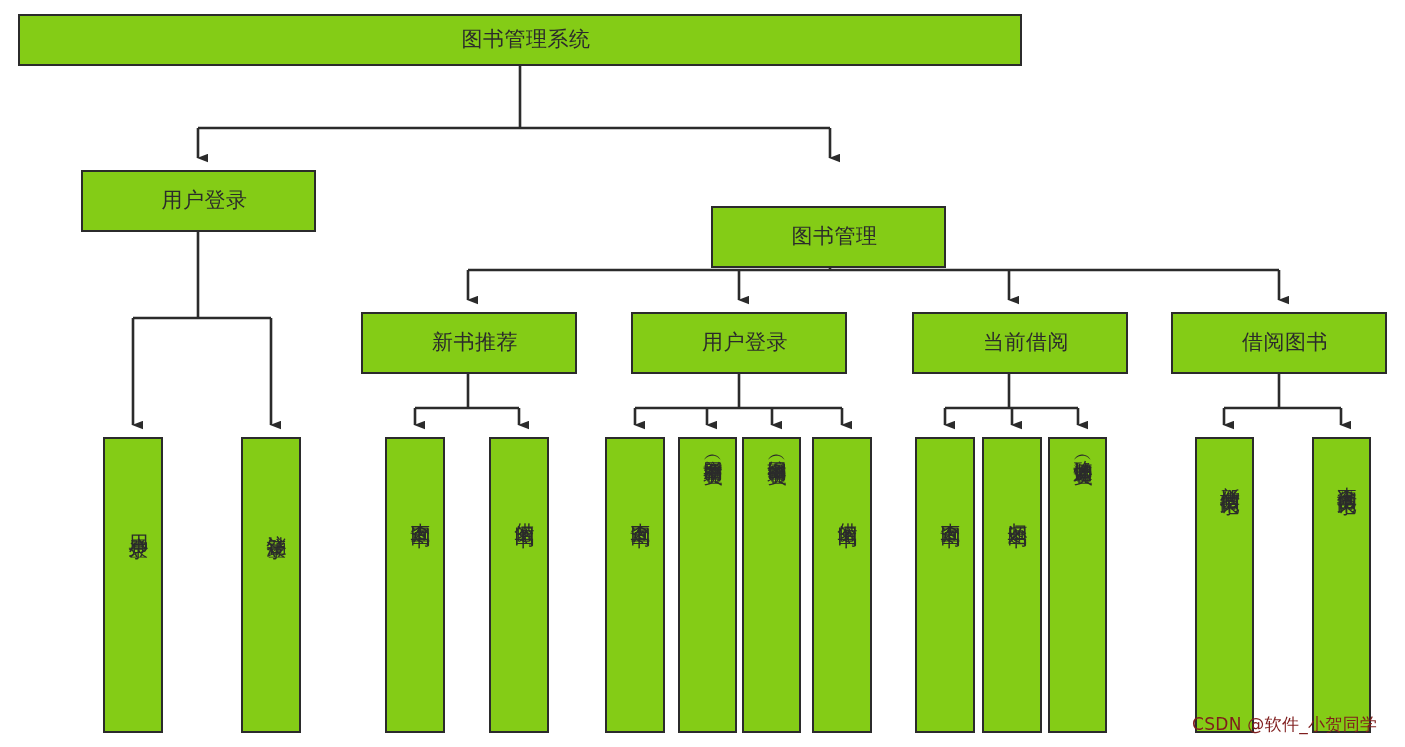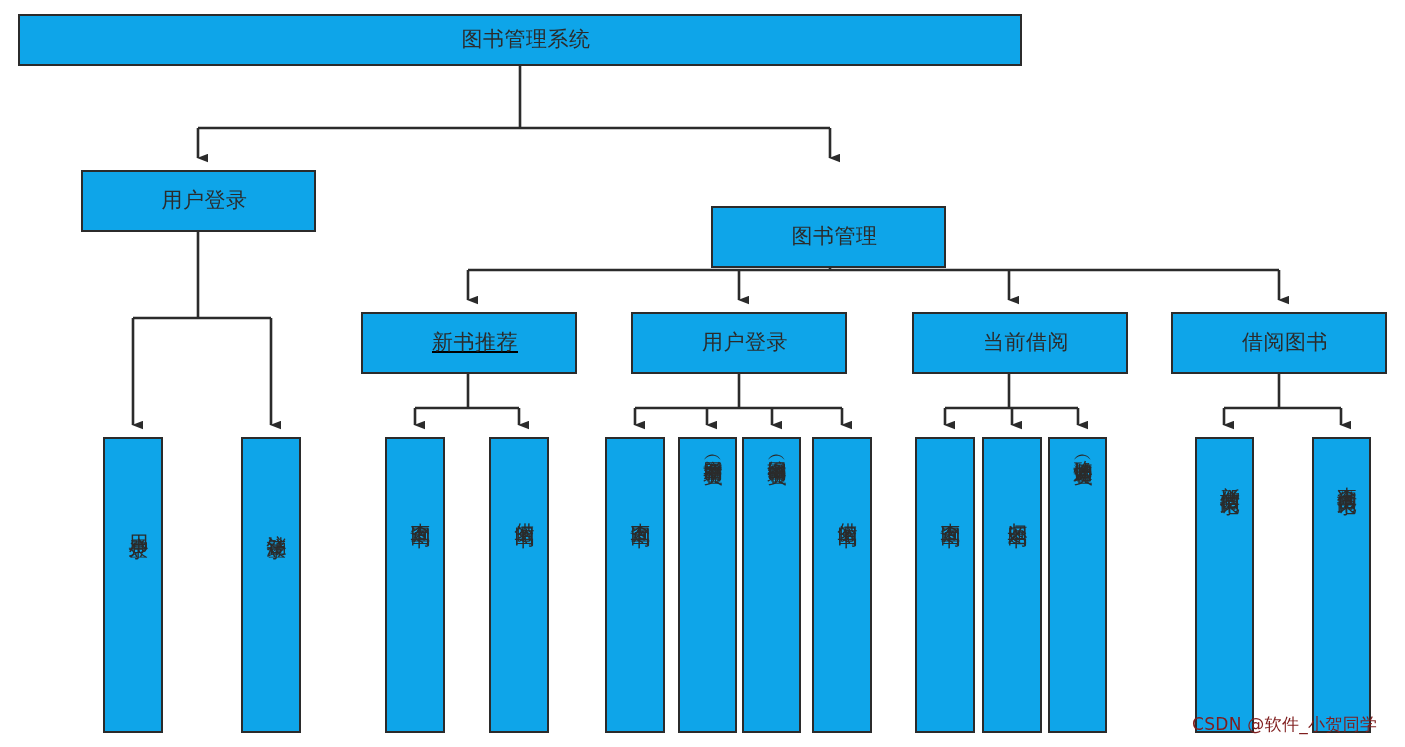--- a/index.html
+++ b/index.html
@@ -23,21 +23,21 @@
     position: absolute;
     left: 0;
     top: 0;
     width: 1405px;
     height: 747px;
     pointer-events: none;
   }
   .node {
     position: absolute;
     box-sizing: border-box;
-    background: #0ea5e9;
+    background: #84cc16;
     border: 2.5px solid #2b2b2b;
     display: flex;
     align-items: center;
     justify-content: center;
     overflow: hidden;
     padding-left: 12px;
   }
   .node-label {
     color: #2b2b2b;
     white-space: pre;
@@ -137,21 +137,21 @@
     <span class="node-label">图书管理系统</span>
   </div>
 
   <div class="node horizontal" style="left:81px; top:170px; width:235px; height:62px;">
     <span class="node-label">用户登录</span>
   </div>
   <div class="node horizontal" style="left:711px; top:170px; width:235px; height:62px;margin-top:36px;">
     <span class="node-label">图书管理</span>
   </div>
 
-  <div class="node horizontal" style="left:361px; top:312px; width:216px; height:62px;text-decoration:underline;">
+  <div class="node horizontal" style="left:361px; top:312px; width:216px; height:62px;">
     <span class="node-label">新书推荐</span>
   </div>
   <div class="node horizontal" style="left:631px; top:312px; width:216px; height:62px;">
     <span class="node-label">用户登录</span>
   </div>
   <div class="node horizontal" style="left:901px; top:312px; width:216px; height:62px;margin-left:11px;">
     <span class="node-label">当前借阅</span>
   </div>
   <div class="node horizontal" style="left:1171px; top:312px; width:216px; height:62px;">
     <span class="node-label">借阅图书</span>

